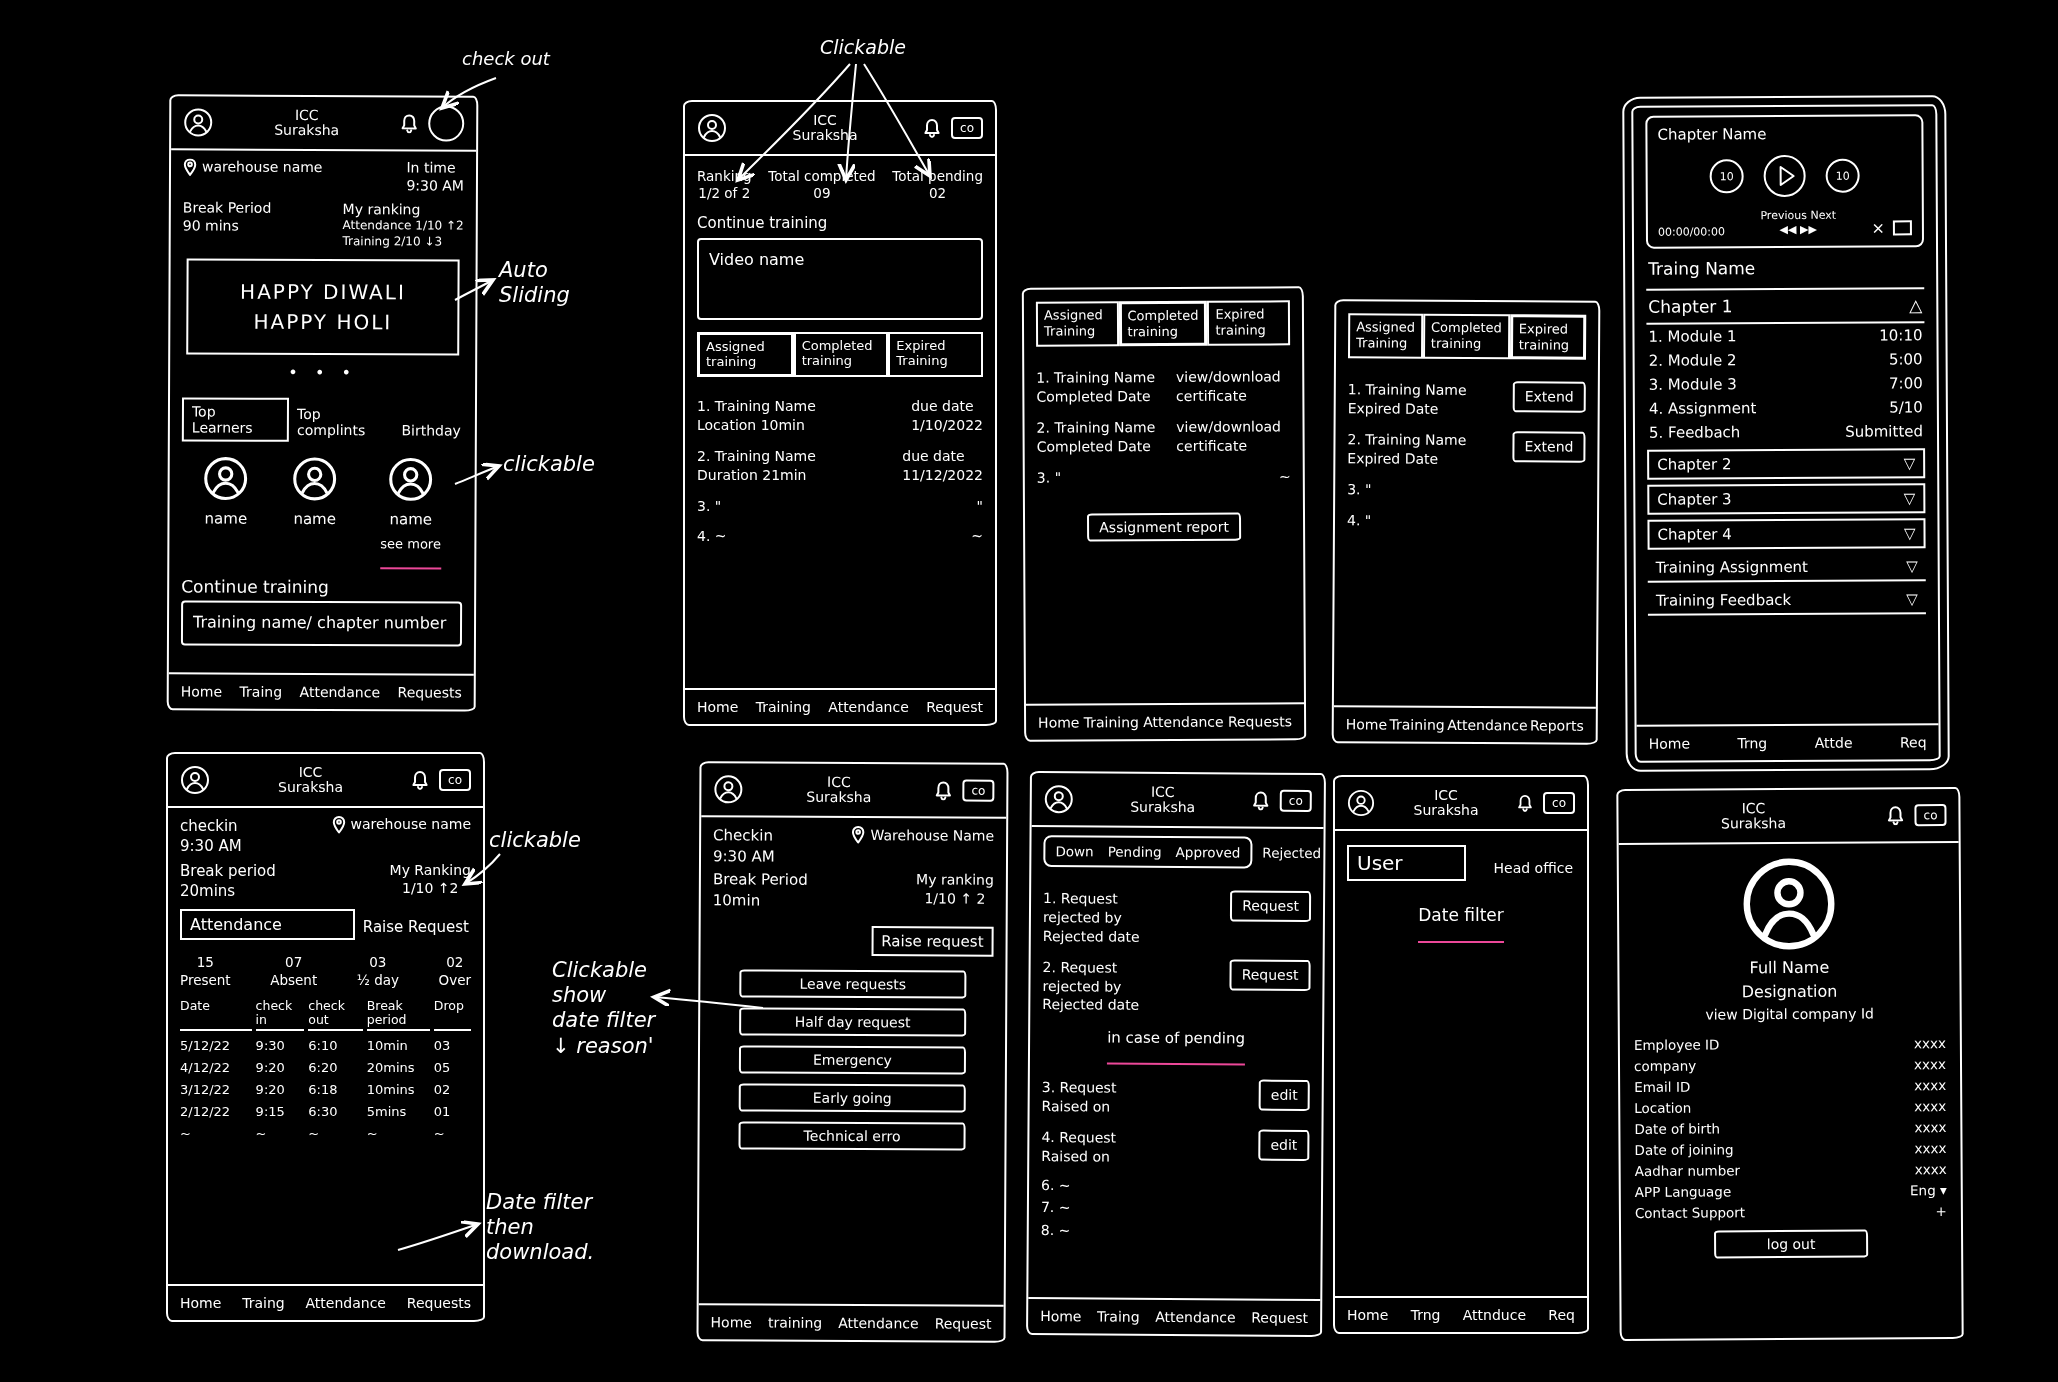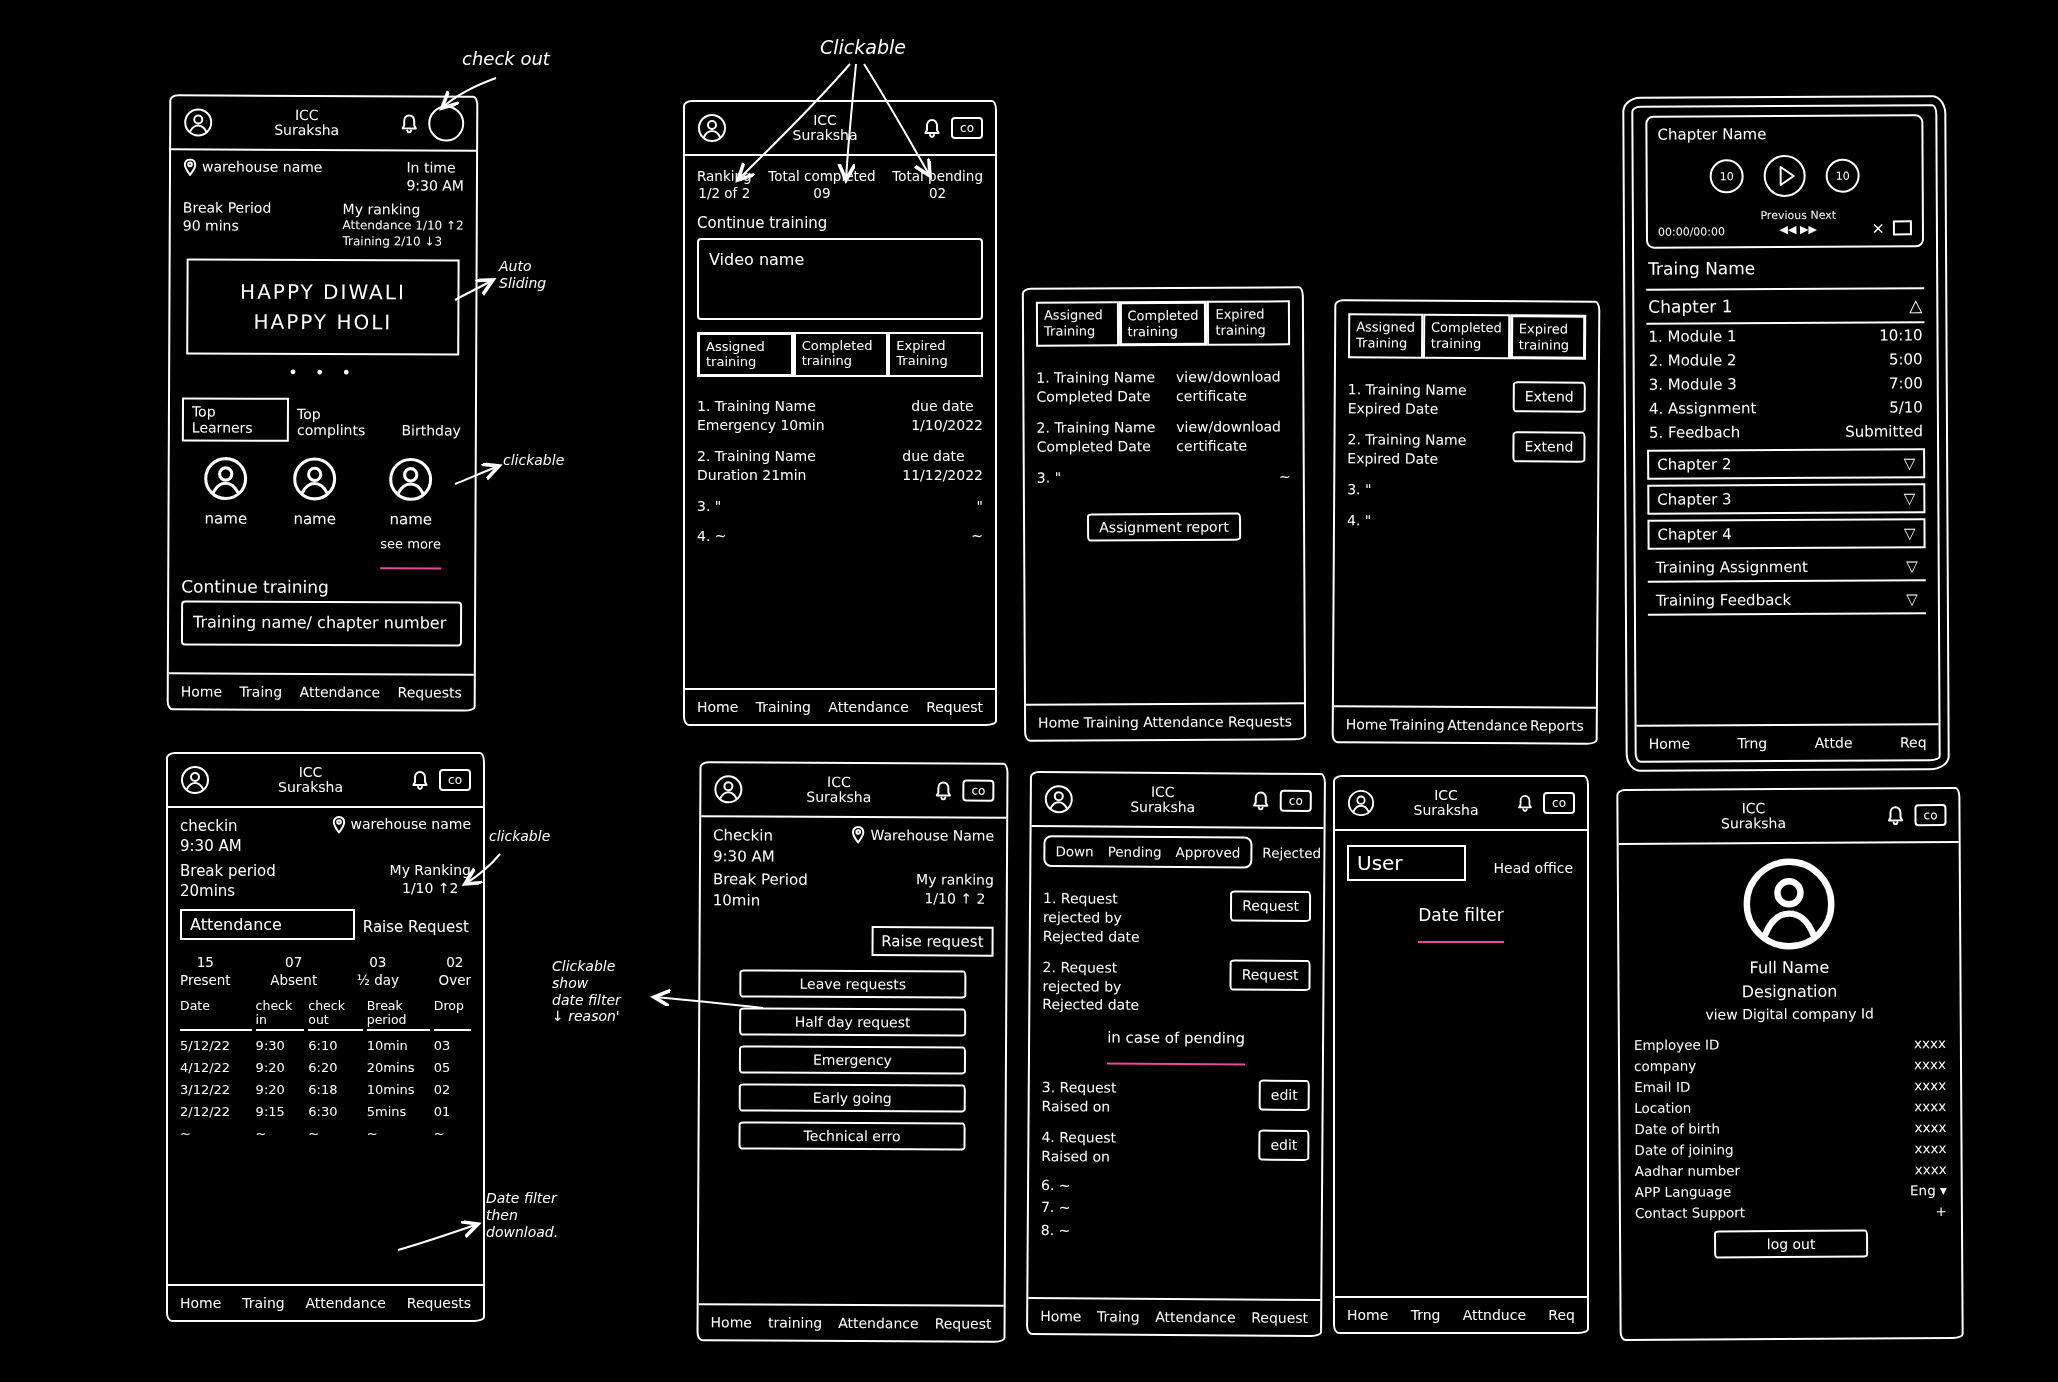--- a/index.html
+++ b/index.html
@@ -11,21 +11,21 @@
   .apptitle{flex:1;text-align:center;font-size:14px;line-height:1.05;}
   .body{flex:1;padding:8px 12px;display:flex;flex-direction:column;position:relative;}
   .navbar{margin-top:auto;border-top:2.5px solid #fff;display:flex;justify-content:space-between;
           padding:9px 12px;font-size:14px;}
   .navbar span{white-space:nowrap;}
   svg.ic{stroke:#fff;fill:none;stroke-width:2;stroke-linecap:round;stroke-linejoin:round;flex:none;}
   .idcard{border:2px solid #fff;border-radius:4px;padding:0 7px;font-size:12px;line-height:18px;}
   .circlebtn{width:32px;height:32px;border:2.5px solid #fff;border-radius:50%;flex:none;}
   .row2{display:flex;justify-content:space-between;align-items:flex-start;}
   .ul{border-bottom:2px solid #ec4899;padding-bottom:16px;}
-  .note{position:absolute;font-style:italic;font-size:14px;line-height:1.2;z-index:7;white-space:nowrap;}
+  .note{position:absolute;font-style:italic;font-size:21px;line-height:1.2;z-index:7;white-space:nowrap;}
   .overlay{position:absolute;left:0;top:0;z-index:6;pointer-events:none;}
   
   .s1{left:168px;top:95px;width:305px;height:612px;transform:rotate(.25deg);}
   .s2{left:683px;top:100px;width:310px;height:622px;}
   .s3{left:1023px;top:287px;width:278px;height:450px;transform:rotate(-.3deg);}
   .s4{left:1333px;top:300px;width:262px;height:440px;transform:rotate(.35deg);}
   .s5{left:1633px;top:105px;width:302px;height:653px;outline:2px solid #fff;outline-offset:7px;transform:rotate(-.3deg);}
   .s6{left:166px;top:752px;width:315px;height:566px;}
   .s7{left:698px;top:762px;width:305px;height:576px;transform:rotate(.3deg);}
   .s8{left:1028px;top:772px;width:292px;height:560px;transform:rotate(.4deg);}
@@ -200,21 +200,21 @@
     <div class="cardbox" style="height:58px;">Video name</div>
     <div class="tabs3" style="margin-top:12px;">
       <span class="tab3 sel">Assigned training</span>
       <span class="tab3">Completed training</span>
       <span class="tab3">Expired Training</span>
     </div>
     <div class="list" style="border-top:none;margin-top:10px;">
       <div class="trow">
         <div>
             <div>1. Training Name</div>
-            <div>Emergency 10min</div>
+            <div>Location 10min</div>
           </div>
         <div style="text-align:left;">
             <div>due date</div>
             <div>1/10/2022</div>
           </div>
       </div>
       <div class="trow">
         <div>
             <div>2. Training Name</div>
             <div>Duration 21min</div>

